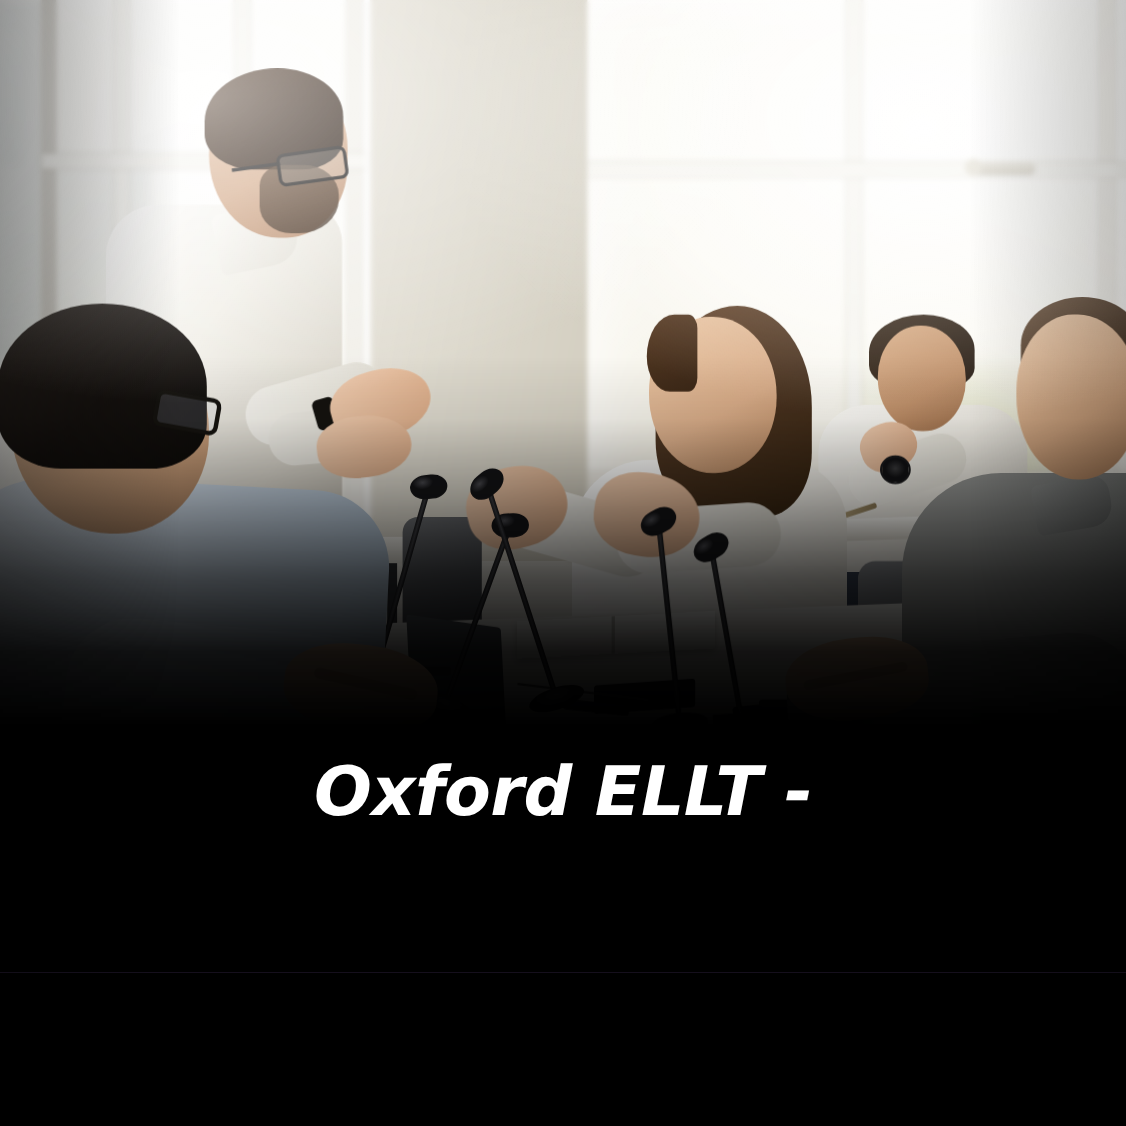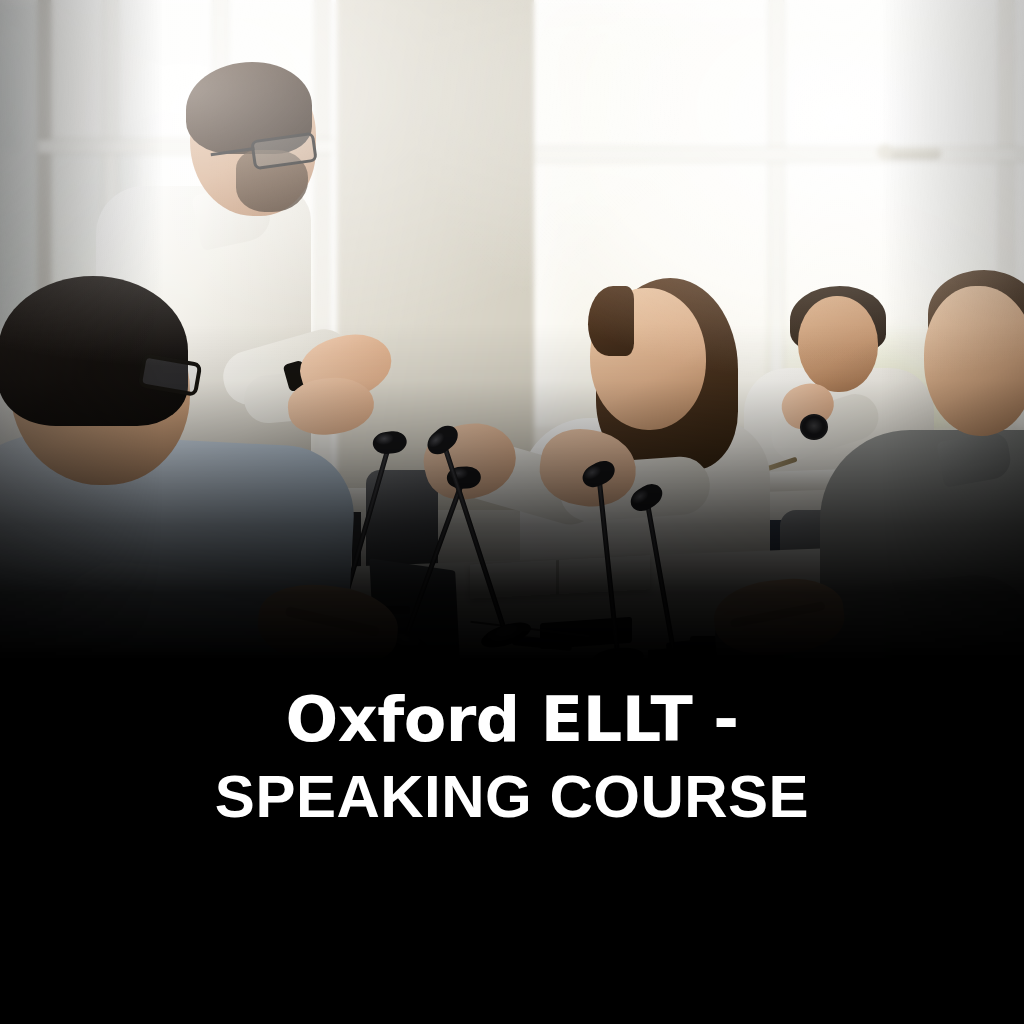--- a/index.html
+++ b/index.html
@@ -8,20 +8,21 @@
     padding: 0;
     background: #000;
   }
   #stage {
     position: relative;
     width: 1024px;
     height: 884px;
     overflow: hidden;
     background: #4c1d95;
     font-family: "Liberation Sans", sans-serif;
+    font-style: italic;
   }
 
   
   .photo {
     position: absolute;
     inset: 0;
     overflow: hidden;
   }
 
   
@@ -660,16 +661,15 @@
     <div class="table-front"></div>
 
     <div class="haze"></div>
   </div>
 
   <div class="scrim"></div>
   <div class="scrim-side"></div>
 
   <div class="title-block">
     <div class="title-line1">Oxford ELLT -</div>
-    <div class="title-line2">SPEAKING COURSE</div>
   </div>
 
 </div>
 
 </body></html>

